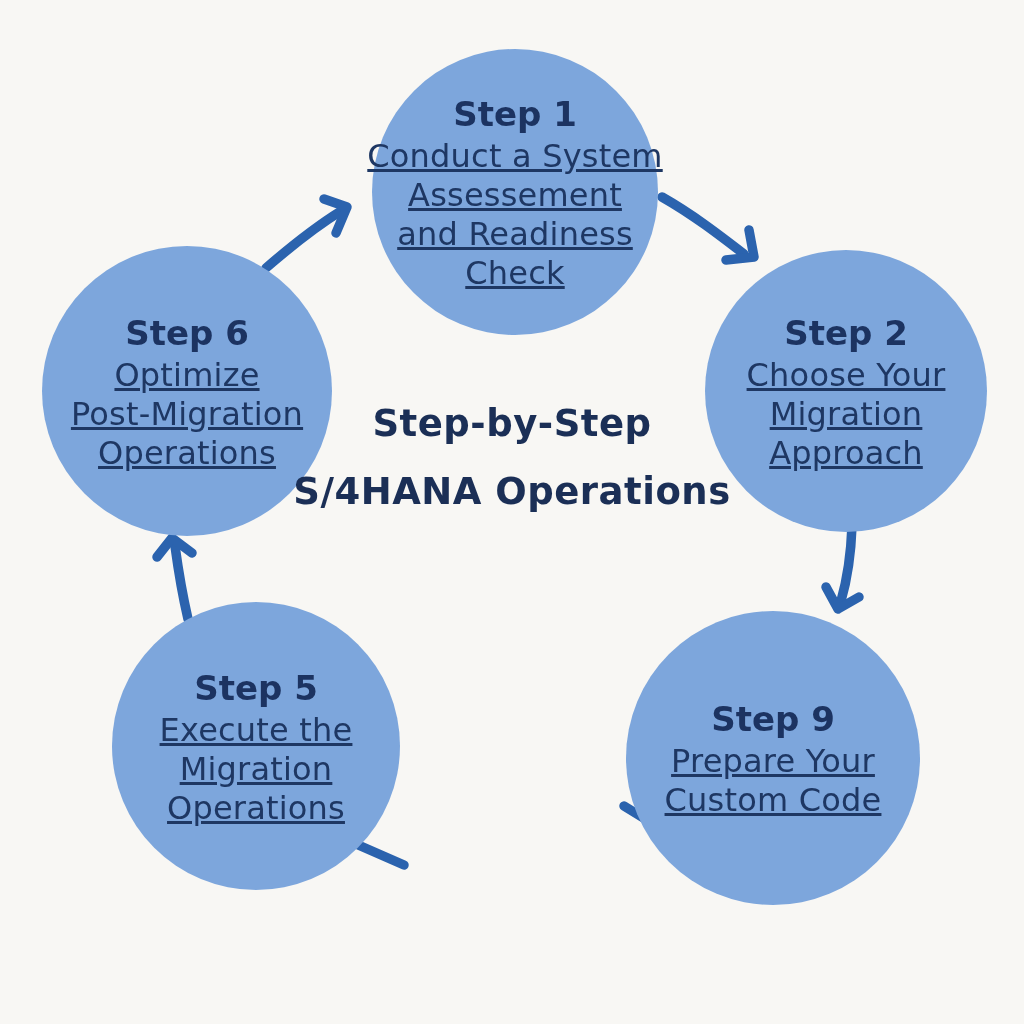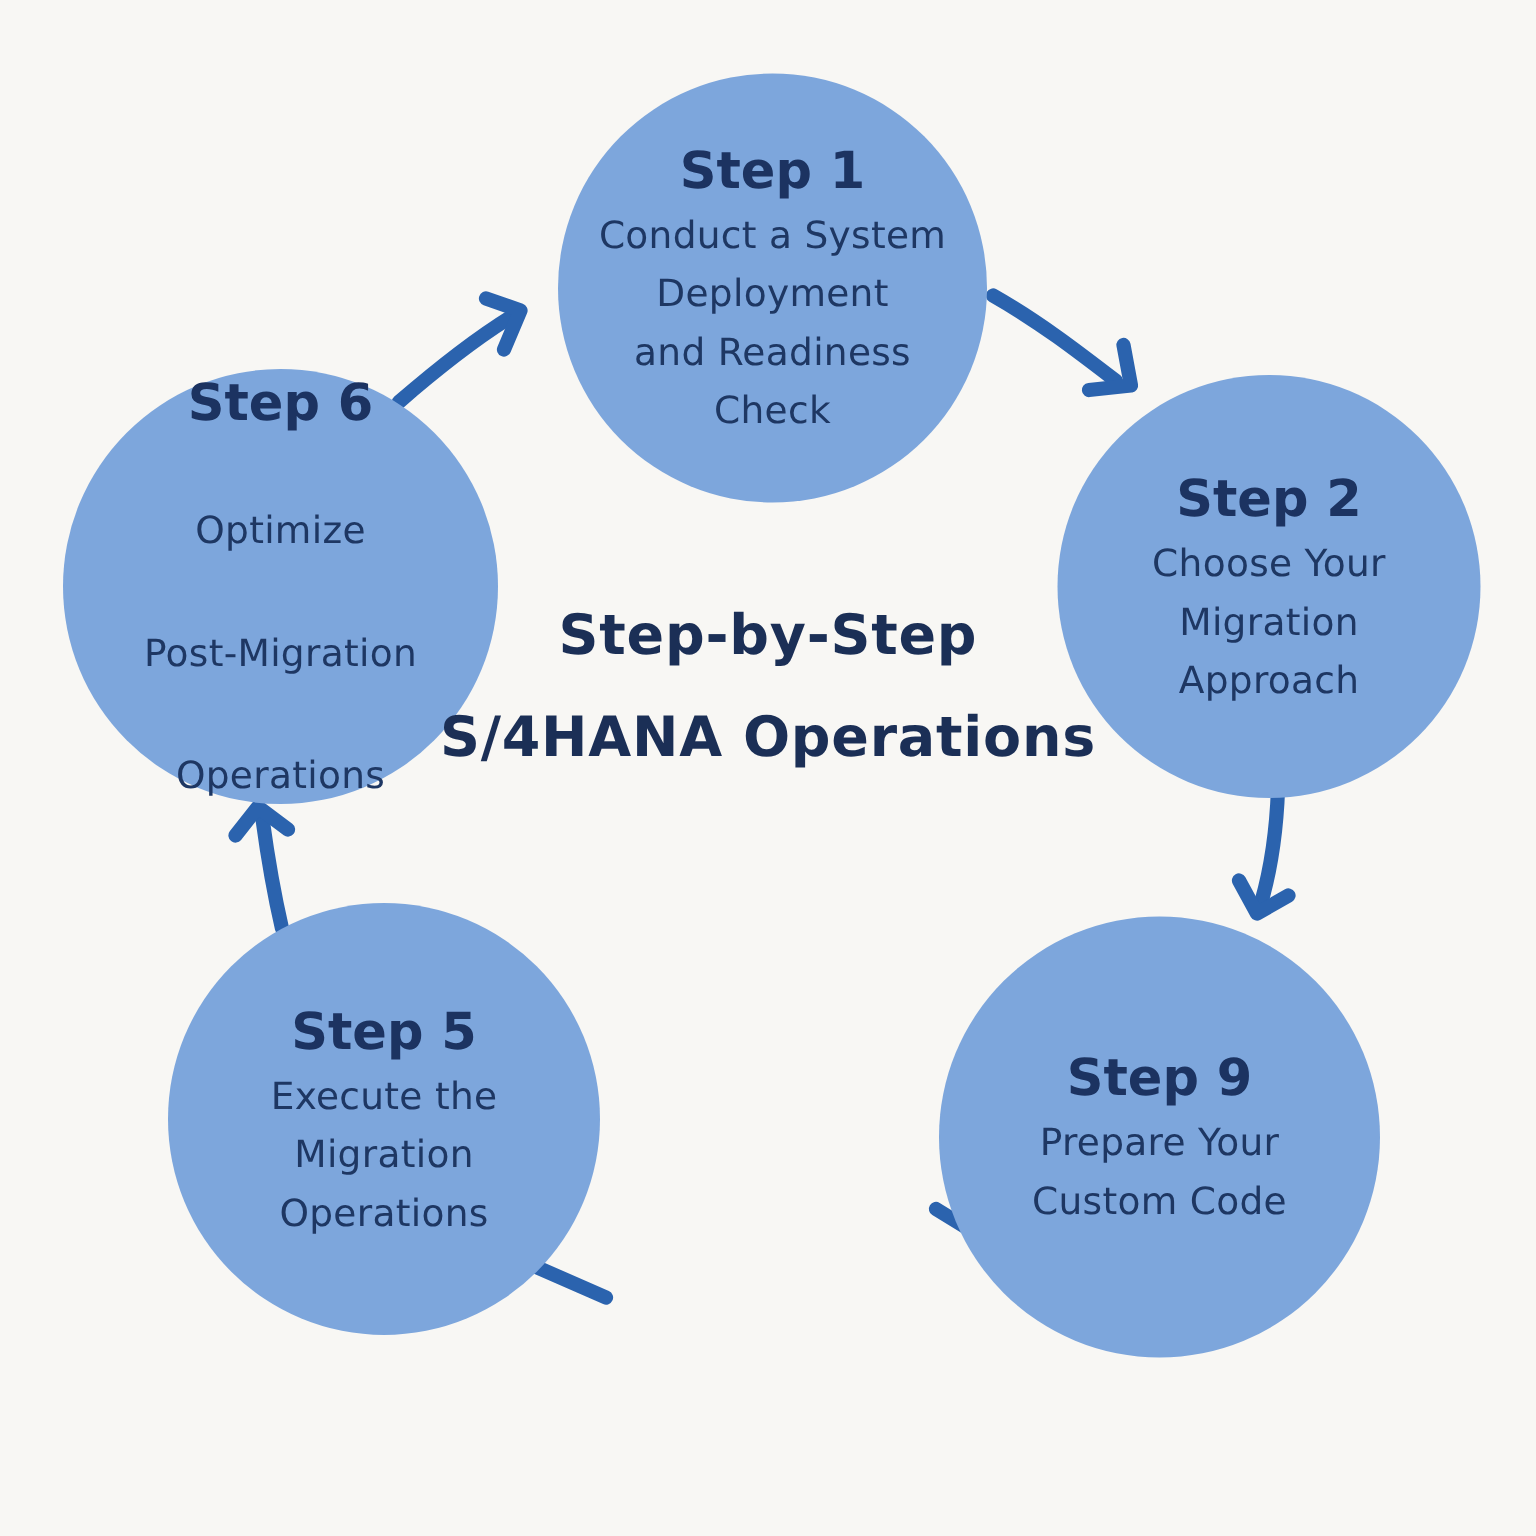--- a/index.html
+++ b/index.html
@@ -40,31 +40,32 @@
     color: #1e3763;
   }
   .step-label {
     font-weight: bold;
     font-size: 34px;
     line-height: 46px;
     white-space: nowrap;
     color: #1c3361;
   }
   .step-line {
-    font-size: 25px;
+    font-size: 32px;
     line-height: 39px;
     white-space: nowrap;
     letter-spacing: 0.2px;
+    text-decoration: underline;
   }
   .circle-s1 { left: 372px; top:  49px; width: 286px; height: 286px; }
   .circle-s2 { left: 705px; top: 250px; width: 282px; height: 282px; }
   .circle-s3 { left: 626px; top: 611px; width: 294px; height: 294px; }
   .circle-s4 { left: 370px; top: 733px; width: 284px; height: 284px; }
   .circle-s5 { left: 112px; top: 602px; width: 288px; height: 288px; }
-  .circle-s6 { left:  42px; top: 246px; width: 290px; height: 290px; justify-content: space-between; }
+  .circle-s6 { left:  42px; top: 246px; width: 290px; height: 290px; }
   .center-title {
     position: absolute;
     z-index: 2;
     left: 50%;
     top: 390px;
     transform: translateX(-50%);
     text-align: center;
     color: #1b2f56;
     font-weight: bold;
     font-size: 37px;
@@ -99,21 +100,21 @@
     </g>
     <g>
       <path d="M 188 619 C 182 593 178 568 175 546"></path>
       <path d="M 157 557 L 172 538 L 192 553"></path>
     </g>
   </svg>
 
   <div class="step-circle circle-s1">
     <div class="step-label">Step 1</div>
     <div class="step-line">Conduct a System</div>
-    <div class="step-line">Deployment</div>
+    <div class="step-line">Assessement</div>
     <div class="step-line">and Readiness</div>
     <div class="step-line">Check</div>
   </div>
 
   <div class="step-circle circle-s2">
     <div class="step-label">Step 2</div>
     <div class="step-line">Choose Your</div>
     <div class="step-line">Migration</div>
     <div class="step-line">Approach</div>
   </div>

